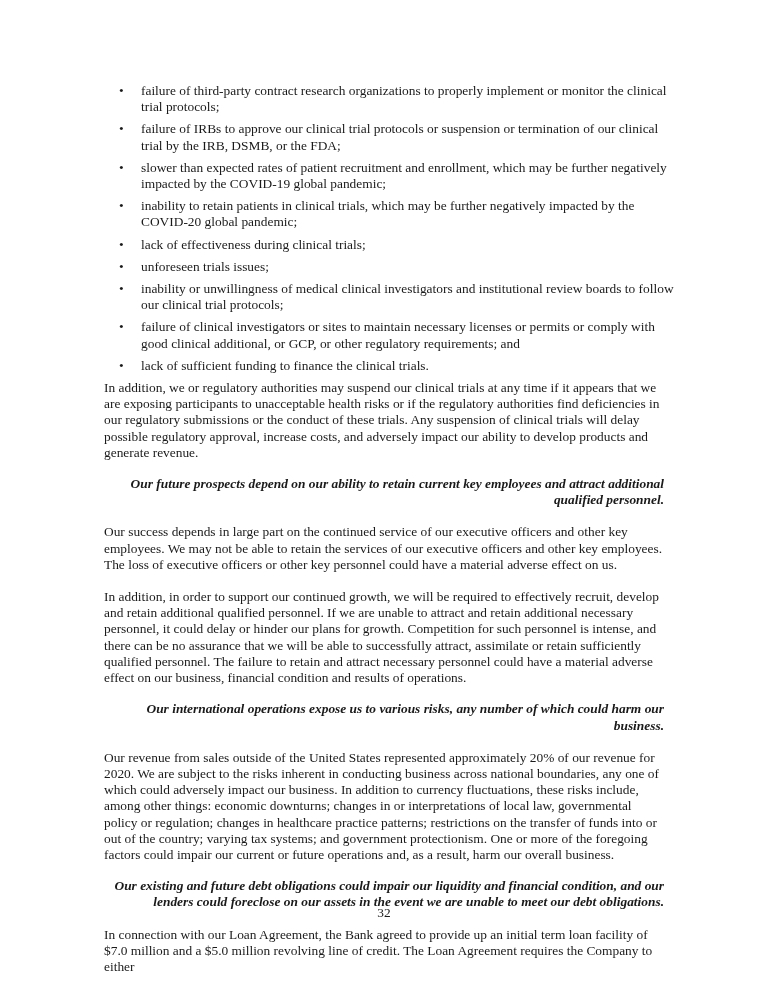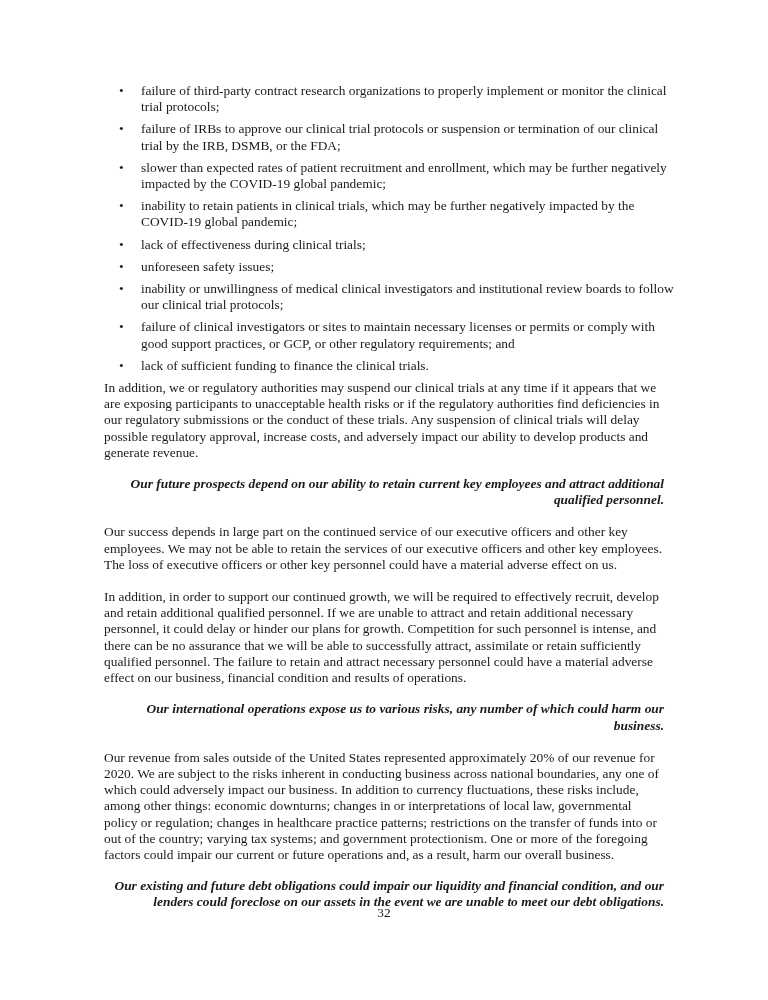--- a/index.html
+++ b/index.html
@@ -63,34 +63,35 @@
 </style>
 </head>
 <body>
 
 <div class="page">
 
   <ul class="bullets">
     <li><span class="bullet">•</span><span>failure of third-party contract research organizations to properly implement or monitor the clinical trial protocols;</span></li>
     <li><span class="bullet">•</span><span>failure of IRBs to approve our clinical trial protocols or suspension or termination of our clinical trial by the IRB, DSMB, or the FDA;</span></li>
     <li><span class="bullet">•</span><span>slower than expected rates of patient recruitment and enrollment, which may be further negatively impacted by the COVID-19 global pandemic;</span></li>
-    <li><span class="bullet">•</span><span>inability to retain patients in clinical trials, which may be further negatively impacted by the COVID-19 global pandemic;</span></li>
+    <li><span class="bullet">•</span><span>inability to retain patients in clinical trials, which may be further negatively impacted by the COVID-20 global pandemic;</span></li>
     <li><span class="bullet">•</span><span>lack of effectiveness during clinical trials;</span></li>
-    <li><span class="bullet">•</span><span>unforeseen safety issues;</span></li>
+    <li><span class="bullet">•</span><span>unforeseen trials issues;</span></li>
     <li><span class="bullet">•</span><span>inability or unwillingness of medical clinical investigators and institutional review boards to follow our clinical trial protocols;</span></li>
-    <li><span class="bullet">•</span><span>failure of clinical investigators or sites to maintain necessary licenses or permits or comply with good support practices, or GCP, or other regulatory requirements; and</span></li>
+    <li><span class="bullet">•</span><span>failure of clinical investigators or sites to maintain necessary licenses or permits or comply with good clinical additional, or GCP, or other regulatory requirements; and</span></li>
     <li><span class="bullet">•</span><span>lack of sufficient funding to finance the clinical trials.</span></li>
   </ul>
 
   <p class="para para-after-list">In addition, we or regulatory authorities may suspend our clinical trials at any time if it appears that we are exposing participants to unacceptable health risks or if the regulatory authorities find deficiencies in our regulatory submissions or the conduct of these trials. Any suspension of clinical trials will delay possible regulatory approval, increase costs, and adversely impact our ability to develop products and generate revenue.</p>
 
   <p class="heading">Our future prospects depend on our ability to retain current key employees and attract additional qualified personnel.</p>
   <p class="para">Our success depends in large part on the continued service of our executive officers and other key employees. We may not be able to retain the services of our executive officers and other key employees. The loss of executive officers or other key personnel could have a material adverse effect on us.</p>
   <p class="para">In addition, in order to support our continued growth, we will be required to effectively recruit, develop and retain additional qualified personnel. If we are unable to attract and retain additional necessary personnel, it could delay or hinder our plans for growth. Competition for such personnel is intense, and there can be no assurance that we will be able to successfully attract, assimilate or retain sufficiently qualified personnel. The failure to retain and attract necessary personnel could have a material adverse effect on our business, financial condition and results of operations.</p>
 
   <p class="heading">Our international operations expose us to various risks, any number of which could harm our business.</p>
   <p class="para">Our revenue from sales outside of the United States represented approximately 20% of our revenue for 2020. We are subject to the risks inherent in conducting business across national boundaries, any one of which could adversely impact our business. In addition to currency fluctuations, these risks include, among other things: economic downturns; changes in or interpretations of local law, governmental policy or regulation; changes in healthcare practice patterns; restrictions on the transfer of funds into or out of the country; varying tax systems; and government protectionism. One or more of the foregoing factors could impair our current or future operations and, as a result, harm our overall business.</p>
 
   <p class="heading">Our existing and future debt obligations could impair our liquidity and financial condition, and our lenders could foreclose on our assets in the event we are unable to meet our debt obligations.</p>
+  <p class="para tight">In connection with our Loan Agreement, the Bank agreed to provide up an initial term loan facility of $7.0 million and a $5.0 million revolving line of credit. The Loan Agreement requires the Company to either</p>
 
 </div>
 
 <div class="page-number">32</div>
 
 </body></html>

